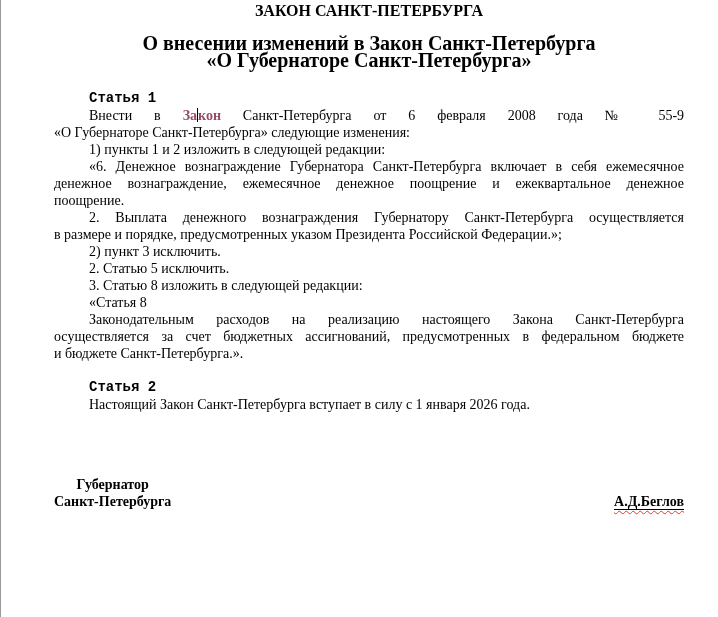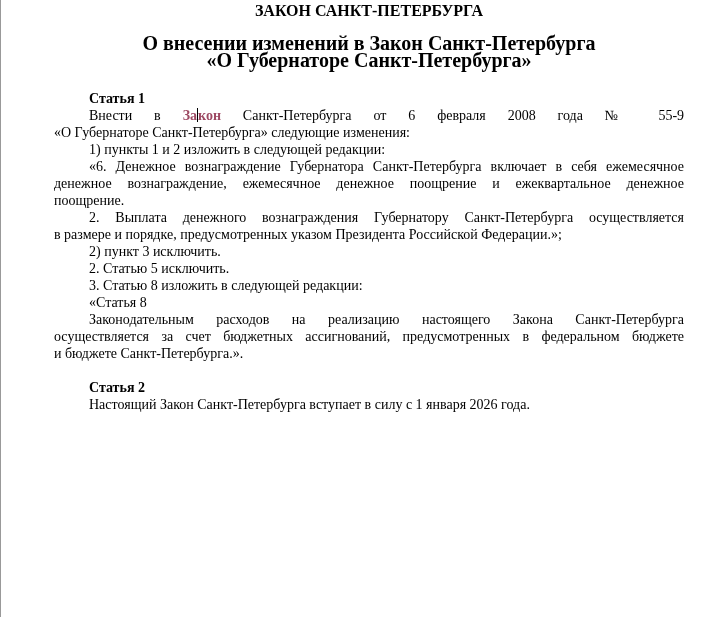--- a/index.html
+++ b/index.html
@@ -11,21 +11,21 @@
     overflow:hidden;
   }
   .page {
     position:relative;
     box-sizing:border-box;
     width:718px; height:617px;
     border-left:1px solid #999;
     padding:2px 34px 0 53px;
   }
   .line { line-height:17px; min-height:17px; white-space:pre-wrap; }
-  .b { font-weight:bold; }
+  .b { font-weight:bold;font-family:Liberation Mono, monospace; }
   .ind { text-indent:35px; }
   .just { text-align:justify; text-align-last:justify; }
 
   .doc-title { font-size:16px; font-weight:bold; text-align:center; line-height:17px; margin-bottom:16px; }
   .doc-subtitle { font-size:20px; font-weight:bold; text-align:center; line-height:17px; }
 
   .adoption-row { display:flex; justify-content:space-between; align-items:flex-end; margin-top:35px; }
   .adoption-left .line { line-height:17px; }
   .date-line { white-space:pre; line-height:17px; }
   .blue-underline { border-bottom:2px solid #5b8fd6; padding-bottom:0px; }
@@ -73,14 +73,23 @@
       <div class="line ind">3. Статью 8 изложить в следующей редакции:</div>
       <div class="line ind">«Статья 8</div>
       <div class="line just ind">Законодательным расходов на реализацию настоящего Закона Санкт-Петербурга</div>
       <div class="line just">осуществляется за счет бюджетных ассигнований, предусмотренных в федеральном бюджете</div>
       <div class="line">и бюджете Санкт-Петербурга.».</div>
       <div class="line">&nbsp;</div>
       <div class="line ind b">Статья 2</div>
       <div class="line ind">Настоящий Закон Санкт-Петербурга вступает в силу с 1 января 2026 года.</div>
     </div>
 
+  <div class="sig-row">
+    <div class="sig-left">
+      <div class="line">Губернатор</div>
+      <div class="line">Санкт-Петербурга</div>
+    </div>
+    <div>
+      <span class="sig-name"><span class="sig-name-inner">А.Д.Беглов</span></span>
+    </div>
+  </div>
 
 </div>
 
 </body></html>

